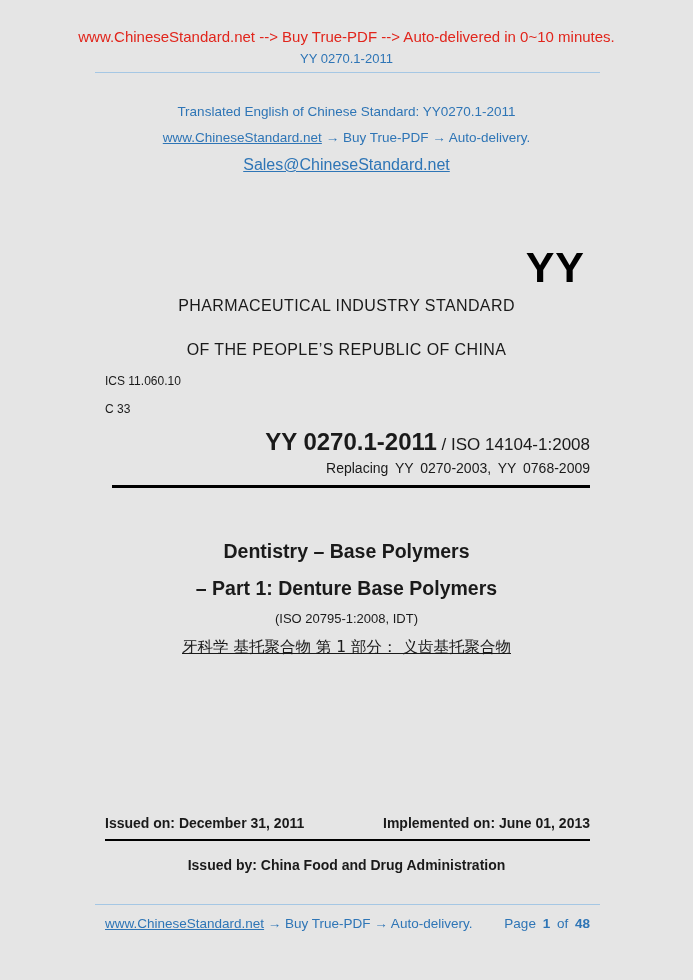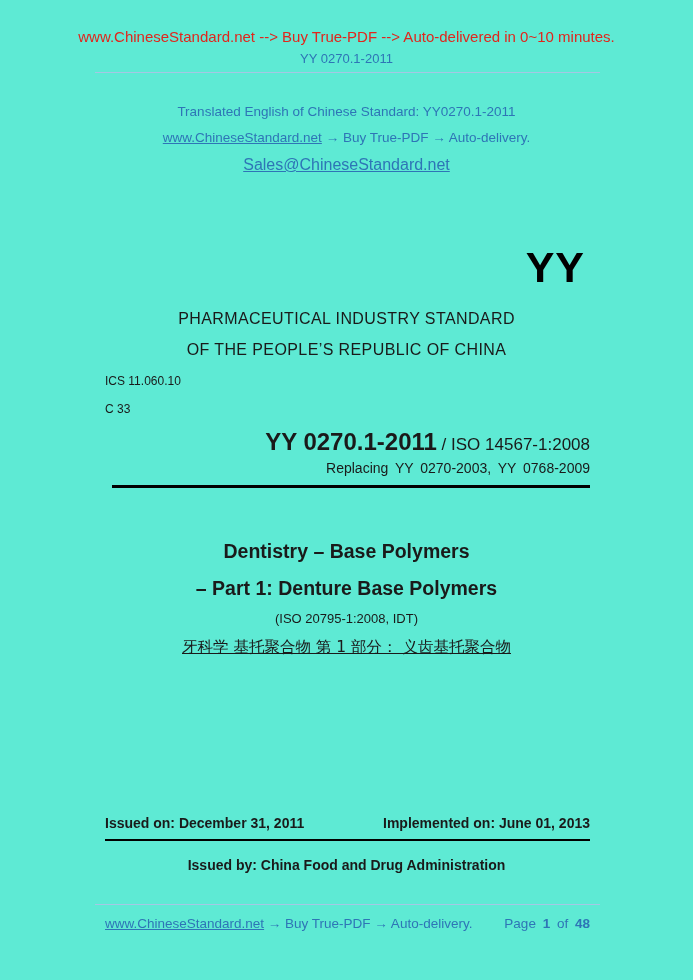--- a/index.html
+++ b/index.html
@@ -1,21 +1,21 @@
 <!DOCTYPE html>
 <html><head>
 <meta charset="utf-8">
 <style>
   html, body { margin: 0; padding: 0; background: #ffffff; }
   .page {
     position: relative;
     width: 693px;
     height: 980px;
     margin: 0 auto;
-    background: #5eead4;
+    background: #e5e5e5;
     font-family: "Liberation Sans", sans-serif;
     color: #1a1a1a;
     overflow: hidden;
   }
   .abs { position: absolute; line-height: 1.15; white-space: nowrap; }
   .center { left: 0; right: 0; text-align: center; }
 
   .red  { color: #e1251c; }
   .blue { color: #2e75b6; }
 
@@ -28,21 +28,21 @@
   .trans-2 { top: 130px; font-size: 13.5px; }
   .trans-3 { top: 156px; font-size: 16px; }
   .ulink { text-decoration: underline; color: #2e75b6; cursor: pointer; }
 
   .logo-yy {
     top: 243px; right: 108px;
     font-size: 43px; font-weight: bold; letter-spacing: 1px;
     color: #000;
   }
 
-  .org-1 { top: 310px; font-size: 16px; letter-spacing: 0.4px; text-align: center; }
+  .org-1 { top: 297px; font-size: 16px; letter-spacing: 0.4px; text-align: center; }
   .org-2 { top: 341px; font-size: 16px; letter-spacing: 0.4px; }
 
   .ics   { top: 375px; left: 105px; font-size: 12px; }
   .ccode { top: 403px; left: 105px; font-size: 12px; }
 
   .std-code { top: 428px; right: 103px; text-align: right; }
   .std-code .big   { font-size: 24px; font-weight: bold; }
   .std-code .small { font-size: 17px; }
   .replacing { top: 460px; right: 103px; font-size: 14px; word-spacing: 3px; }
 
@@ -85,21 +85,21 @@
   <div class="abs center trans-3 blue"><span class="ulink">Sales@ChineseStandard.net</span></div>
 
   <div class="abs logo-yy">YY</div>
 
   <div class="abs center org-1">PHARMACEUTICAL INDUSTRY STANDARD</div>
   <div class="abs center org-2">OF THE PEOPLE’S REPUBLIC OF CHINA</div>
 
   <div class="abs ics">ICS 11.060.10</div>
   <div class="abs ccode">C 33</div>
 
-  <div class="abs std-code"><span class="big">YY 0270.1-2011</span><span class="small"> / ISO 14567-1:2008</span></div>
+  <div class="abs std-code"><span class="big">YY 0270.1-2011</span><span class="small"> / ISO 14104-1:2008</span></div>
   <div class="abs replacing">Replacing YY 0270-2003, YY 0768-2009</div>
 
   <div class="rule-thick"></div>
 
   <div class="abs center title-1">Dentistry – Base Polymers</div>
   <div class="abs center title-2">– Part 1: Denture Base Polymers</div>
   <div class="abs center iso-note">(ISO 20795-1:2008, IDT)</div>
   <div class="abs center cn-title">牙科学 基托聚合物 第 1 部分： 义齿基托聚合物</div>
 
   <div class="dates-row">

